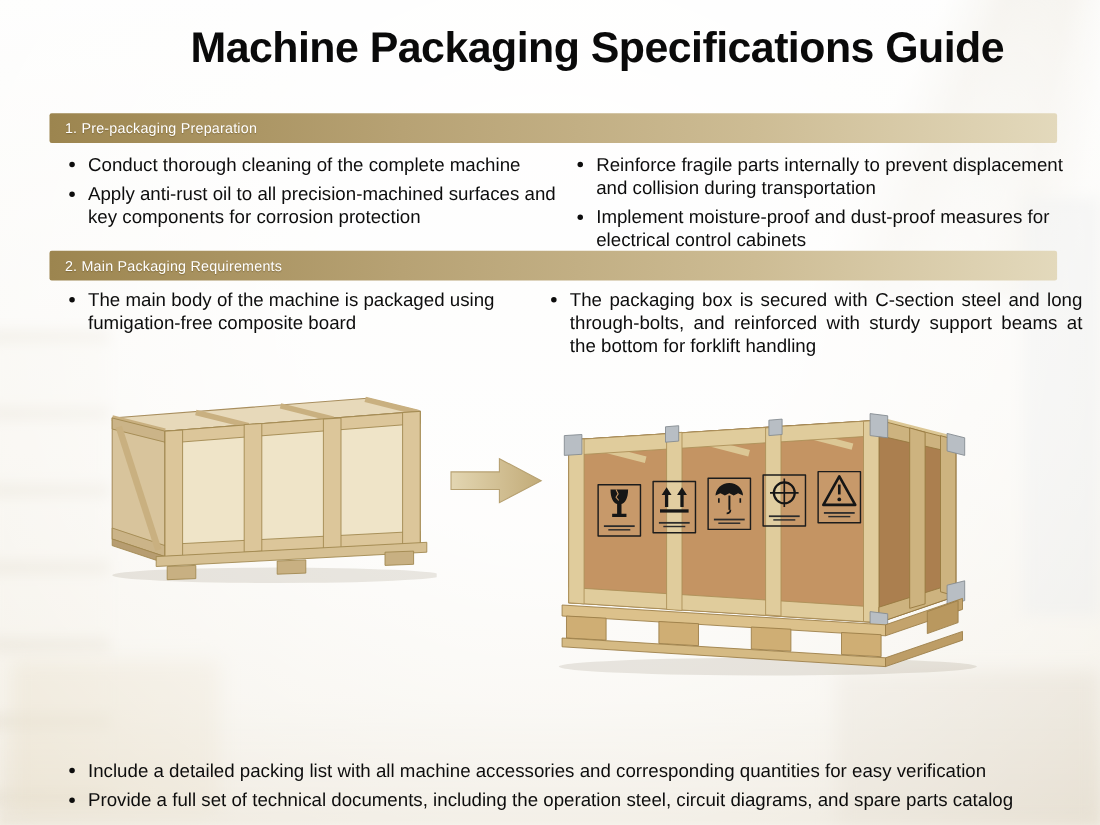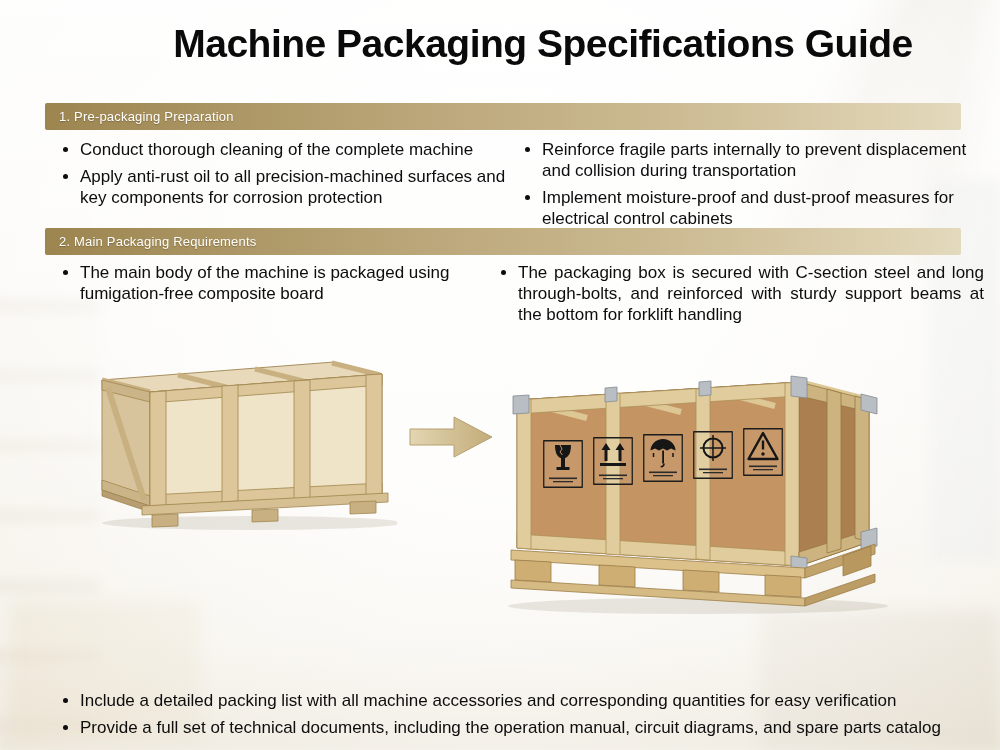--- a/index.html
+++ b/index.html
@@ -206,16 +206,16 @@
         <polygon points="340,200 368,190 368,210 340,220" fill="#b9985f"></polygon>
         <polygon points="8,224 302,242 302,250 8,232" fill="#d5ba84"></polygon>
         <polygon points="302,242 372,218 372,226 302,250" fill="#bd9d66"></polygon>
       </g>
     </g>
   </svg>
 
 
   <ul class="bullets" style="top:649px;left:58px;width:905px;margin-top:41px;">
     <li>Include a detailed packing list with all machine accessories and corresponding quantities for easy verification</li>
-    <li>Provide a full set of technical documents, including the operation manual, circuit diagrams, and spare parts catalog</li>
+    <li>Provide a full set of technical documents, including the operation steel, circuit diagrams, and spare parts catalog</li>
   </ul>
 
 </div>
 
 </body></html>

